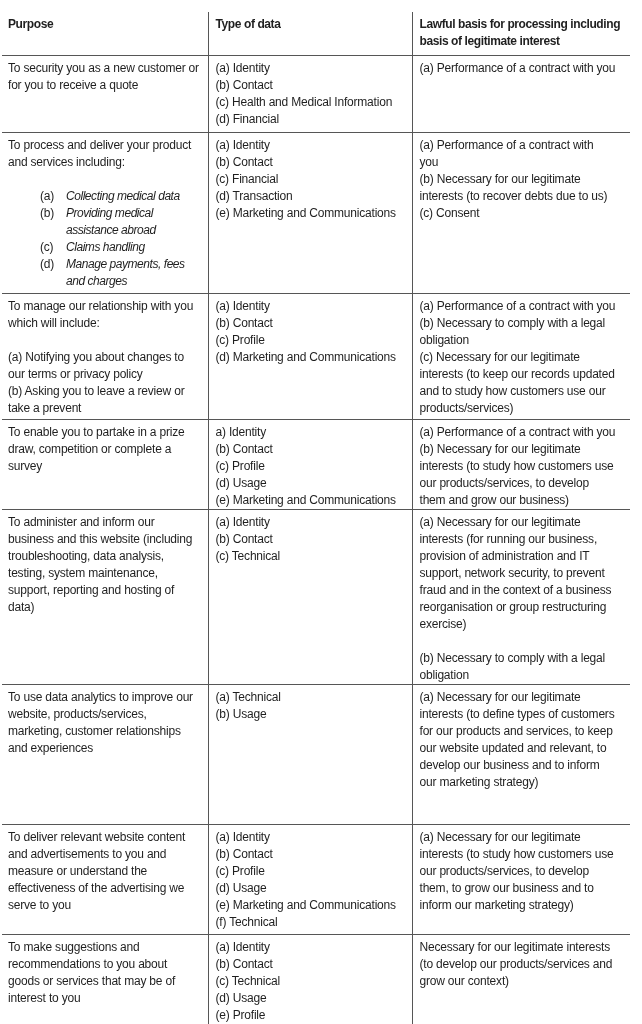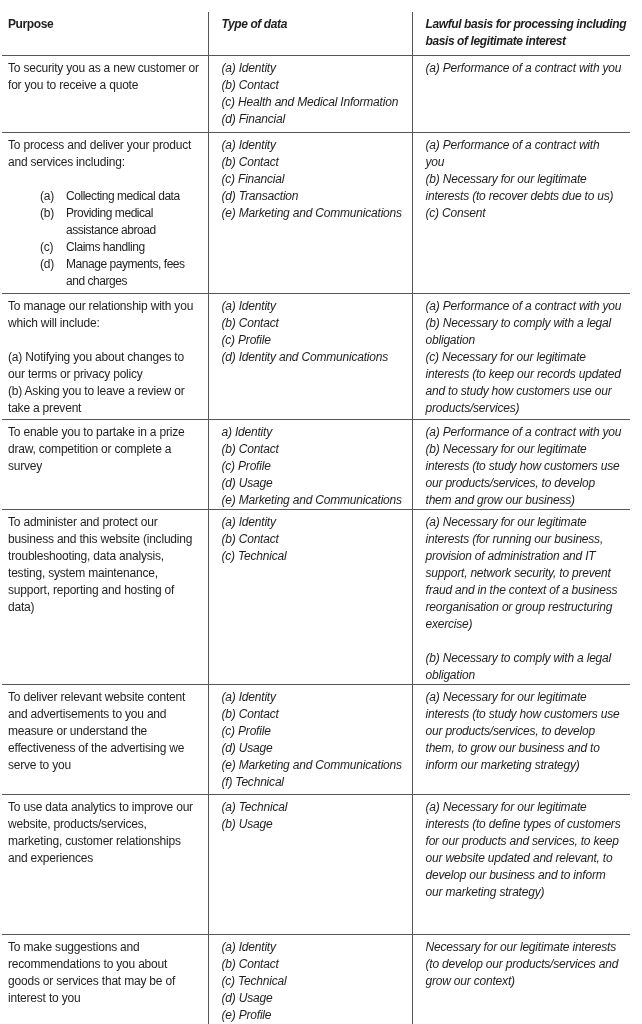--- a/index.html
+++ b/index.html
@@ -12,30 +12,30 @@
     font-family:"Liberation Sans", sans-serif;font-size:12px;line-height:17px;color:var(--tc);
   }
   table{
     border-collapse:collapse;table-layout:fixed;
     margin:12px 0 0 2px;width:628px;
   }
   th,td{
     vertical-align:top;text-align:left;font-weight:normal;
     padding:4px 4px 0 6px;overflow:hidden;
   }
-  .c2,.c3{border-left:1px solid var(--bc);padding-left:13px;font-style:italic;}
+  .c2,.c3{border-left:1px solid var(--bc);padding-left:7px;}
   thead th{border-bottom:1px solid var(--bc);font-weight:bold;}
   thead .ln{letter-spacing:-0.4px;font-weight:bold;}
   tbody tr:not(:last-child) td{border-bottom:1px solid var(--bc);}
   .ln{
     white-space:nowrap;min-height:17px;line-height:17px;letter-spacing:-0.2px;
   }
   .hli{display:flex;margin-left:32px;}
   .hli .m{flex:0 0 26px;letter-spacing:-0.2px;}
-  .hli .t{flex:1 1 auto;letter-spacing:-0.45px;}
+  .hli .t{flex:1 1 auto;letter-spacing:-0.45px;font-style:italic;}
 </style>
 </head>
 <body>
 
 <div>
   <table>
     <colgroup>
       <col style="width:206px">
       <col style="width:204px">
       <col style="width:218px">
@@ -114,21 +114,21 @@
             <div class="ln"></div>
             <div class="ln">(a) Notifying you about changes to</div>
             <div class="ln">our terms or privacy policy</div>
             <div class="ln">(b) Asking you to leave a review or</div>
             <div class="ln">take a prevent</div>
           </td>
           <td class="c2">
             <div class="ln">(a) Identity</div>
             <div class="ln">(b) Contact</div>
             <div class="ln">(c) Profile</div>
-            <div class="ln">(d) Identity and Communications</div>
+            <div class="ln">(d) Marketing and Communications</div>
           </td>
           <td class="c3">
             <div class="ln">(a) Performance of a contract with you</div>
             <div class="ln">(b) Necessary to comply with a legal</div>
             <div class="ln">obligation</div>
             <div class="ln">(c) Necessary for our legitimate</div>
             <div class="ln">interests (to keep our records updated</div>
             <div class="ln">and to study how customers use our</div>
             <div class="ln">products/services)</div>
           </td>
@@ -149,21 +149,21 @@
           <td class="c3">
             <div class="ln">(a) Performance of a contract with you</div>
             <div class="ln">(b) Necessary for our legitimate</div>
             <div class="ln">interests (to study how customers use</div>
             <div class="ln">our products/services, to develop</div>
             <div class="ln">them and grow our business)</div>
           </td>
         </tr>
         <tr style="height: 175px;">
           <td class="c1">
-            <div class="ln">To administer and protect our</div>
+            <div class="ln">To administer and inform our</div>
             <div class="ln">business and this website (including</div>
             <div class="ln">troubleshooting, data analysis,</div>
             <div class="ln">testing, system maintenance,</div>
             <div class="ln">support, reporting and hosting of</div>
             <div class="ln">data)</div>
           </td>
           <td class="c2">
             <div class="ln">(a) Identity</div>
             <div class="ln">(b) Contact</div>
             <div class="ln">(c) Technical</div>
@@ -174,64 +174,64 @@
             <div class="ln">provision of administration and IT</div>
             <div class="ln">support, network security, to prevent</div>
             <div class="ln">fraud and in the context of a business</div>
             <div class="ln">reorganisation or group restructuring</div>
             <div class="ln">exercise)</div>
             <div class="ln"></div>
             <div class="ln">(b) Necessary to comply with a legal</div>
             <div class="ln">obligation</div>
           </td>
         </tr>
-        <tr style="height: 110px;">
-          <td class="c1">
-            <div class="ln">To deliver relevant website content</div>
-            <div class="ln">and advertisements to you and</div>
-            <div class="ln">measure or understand the</div>
-            <div class="ln">effectiveness of the advertising we</div>
-            <div class="ln">serve to you</div>
-          </td>
-          <td class="c2">
-            <div class="ln">(a) Identity</div>
-            <div class="ln">(b) Contact</div>
-            <div class="ln">(c) Profile</div>
-            <div class="ln">(d) Usage</div>
-            <div class="ln">(e) Marketing and Communications</div>
-            <div class="ln">(f) Technical</div>
-          </td>
-          <td class="c3">
-            <div class="ln">(a) Necessary for our legitimate</div>
-            <div class="ln">interests (to study how customers use</div>
-            <div class="ln">our products/services, to develop</div>
-            <div class="ln">them, to grow our business and to</div>
-            <div class="ln">inform our marketing strategy)</div>
-          </td>
-        </tr>
         <tr style="height: 140px;">
           <td class="c1">
             <div class="ln">To use data analytics to improve our</div>
             <div class="ln">website, products/services,</div>
             <div class="ln">marketing, customer relationships</div>
             <div class="ln">and experiences</div>
           </td>
           <td class="c2">
             <div class="ln">(a) Technical</div>
             <div class="ln">(b) Usage</div>
           </td>
           <td class="c3">
             <div class="ln">(a) Necessary for our legitimate</div>
             <div class="ln">interests (to define types of customers</div>
             <div class="ln">for our products and services, to keep</div>
             <div class="ln">our website updated and relevant, to</div>
             <div class="ln">develop our business and to inform</div>
             <div class="ln">our marketing strategy)</div>
           </td>
         </tr>
+        <tr style="height: 110px;">
+          <td class="c1">
+            <div class="ln">To deliver relevant website content</div>
+            <div class="ln">and advertisements to you and</div>
+            <div class="ln">measure or understand the</div>
+            <div class="ln">effectiveness of the advertising we</div>
+            <div class="ln">serve to you</div>
+          </td>
+          <td class="c2">
+            <div class="ln">(a) Identity</div>
+            <div class="ln">(b) Contact</div>
+            <div class="ln">(c) Profile</div>
+            <div class="ln">(d) Usage</div>
+            <div class="ln">(e) Marketing and Communications</div>
+            <div class="ln">(f) Technical</div>
+          </td>
+          <td class="c3">
+            <div class="ln">(a) Necessary for our legitimate</div>
+            <div class="ln">interests (to study how customers use</div>
+            <div class="ln">our products/services, to develop</div>
+            <div class="ln">them, to grow our business and to</div>
+            <div class="ln">inform our marketing strategy)</div>
+          </td>
+        </tr>
         <tr style="height: 94px;">
           <td class="c1">
             <div class="ln">To make suggestions and</div>
             <div class="ln">recommendations to you about</div>
             <div class="ln">goods or services that may be of</div>
             <div class="ln">interest to you</div>
           </td>
           <td class="c2">
             <div class="ln">(a) Identity</div>
             <div class="ln">(b) Contact</div>

